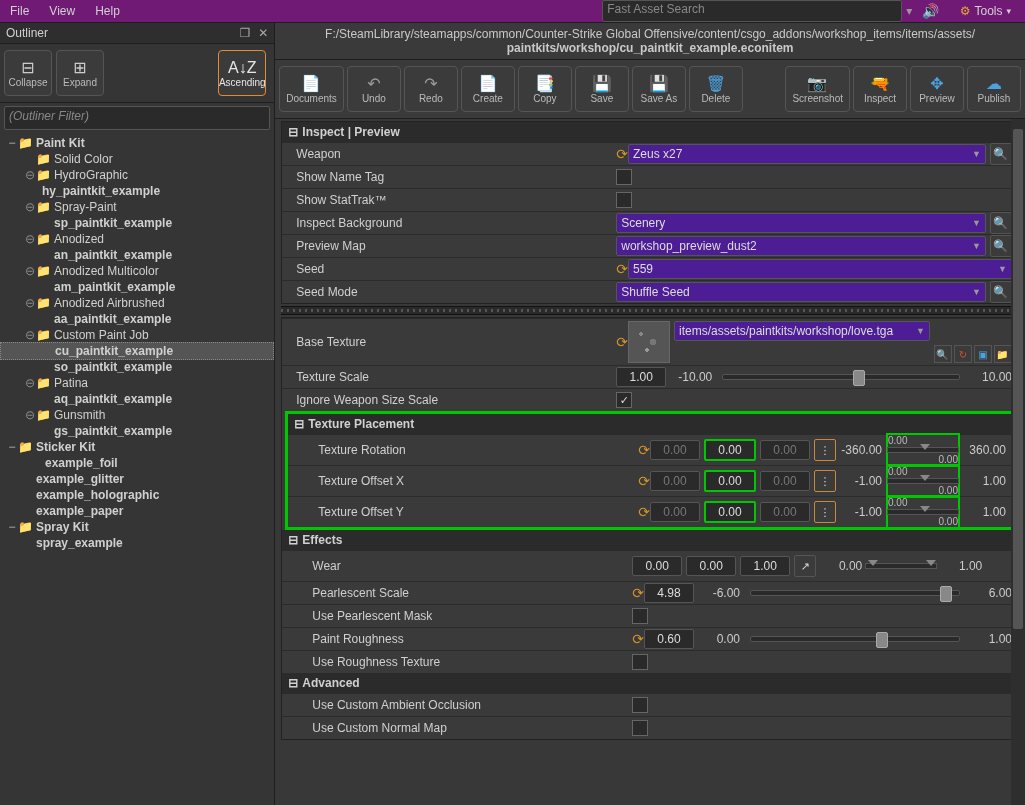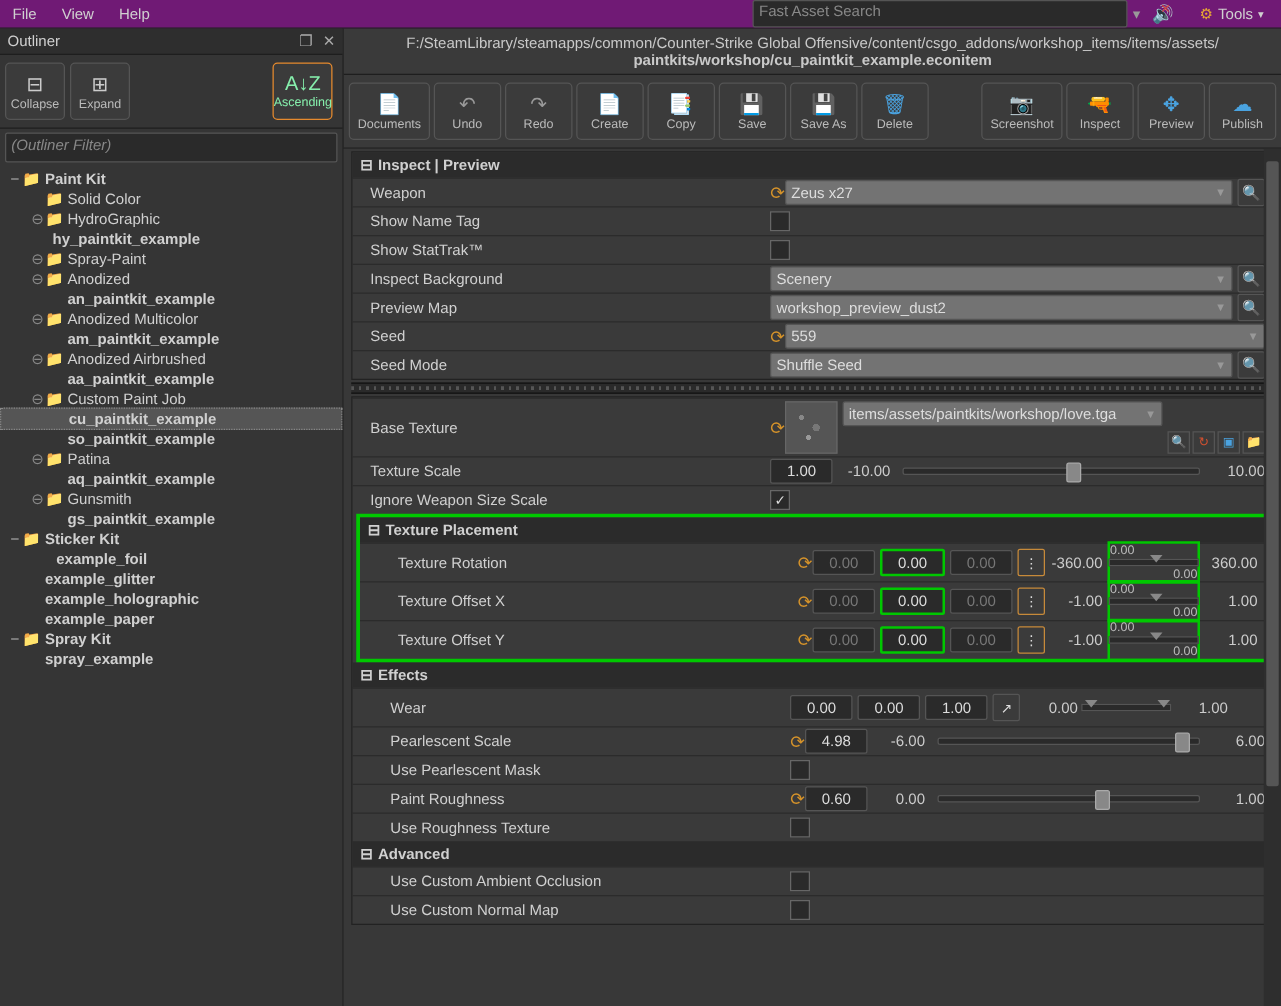--- a/index.html
+++ b/index.html
@@ -11,21 +11,21 @@
 .gear{color:#e6a733}
 .container{display:flex;height:783px}
 .leftpane{width:275px;background:#353535;border-right:1px solid #1e1e1e;display:flex;flex-direction:column}
 .panelhdr{height:20px;background:#2e2e2e;display:flex;align-items:center;padding:0 6px;border-bottom:1px solid #1e1e1e}
 .panelhdr .icons{margin-left:auto;display:flex;gap:8px;color:#aaa}
 .lefttoolbar{height:50px;display:flex;align-items:center;padding:4px;border-bottom:1px solid #1e1e1e}
 .tbbtn{width:46px;height:44px;border:1px solid #555;border-radius:4px;margin-right:4px;display:flex;flex-direction:column;align-items:center;justify-content:center;background:#3b3b3b}
 .tbbtn .ic{font-size:16px;color:#ccc}
 .tbbtn .lbl{font-size:10px;color:#bbb}
 .tbbtn.asc{border-color:#e68a2e;color:#e68a2e;margin-left:auto}
-.tbbtn.asc .ic,.tbbtn.asc .lbl{color:#86efac}
+.tbbtn.asc .ic,.tbbtn.asc .lbl{color:#e5e5e5}
 .filterbox{height:18px;background:#2a2a2a;border:1px solid #555;margin:3px 4px;padding:2px 4px;color:#888;font-style:italic;border-radius:2px}
 .tree{flex:1;overflow:auto;padding:2px 0}
 .tn{display:flex;align-items:center;height:16px;padding-left:4px;white-space:nowrap;cursor:default}
 .tn .tw{width:12px;color:#888;text-align:center}
 .tn .fld{color:#6fa8d6;margin-right:3px}
 .tn.sel{background:#555;border:1px dotted #888;margin:-1px 0}
 .tn.bold{font-weight:bold}
 .rightpane{flex:1;display:flex;flex-direction:column;background:#3a3a3a}
 .pathbar{text-align:center;padding:4px 8px;color:#c9c9c9;border-bottom:1px solid #1e1e1e;line-height:14px}
 .maintoolbar{height:50px;display:flex;align-items:center;padding:4px;border-bottom:1px solid #1e1e1e;gap:3px}
@@ -34,21 +34,21 @@
 .mtb .lbl{font-size:10px;color:#bbb}
 .tbspacer{flex:1}
 .propscroll{flex:1;overflow:auto;position:relative;background:#383838}
 .section{border:1px solid #222;margin:2px 6px;background:#3a3a3a}
 .sectionhdr{background:#2b2b2b;padding:3px 6px;font-weight:bold;display:flex;align-items:center;gap:4px}
 .row{display:flex;align-items:center;height:22px;border-top:1px solid #2b2b2b}
 .row .lbl{width:320px;padding-left:14px;display:flex;align-items:center;gap:6px}
 .row .lbl.indent{padding-left:30px}
 .row .ctrl{flex:1;display:flex;align-items:center;gap:4px;padding-right:6px}
 .refresh{color:#d6932a;font-size:14px}
-.combo{background:#737373;border:1px solid #555;height:18px;padding:0 4px;color:#ddd;display:flex;align-items:center;flex:1;border-radius:2px;position:relative}
+.combo{background:#4c1d95;border:1px solid #555;height:18px;padding:0 4px;color:#ddd;display:flex;align-items:center;flex:1;border-radius:2px;position:relative}
 .combo::after{content:"▼";position:absolute;right:4px;font-size:9px;color:#999}
 .sqbtn{width:20px;height:20px;border:1px solid #555;background:#3b3b3b;display:flex;align-items:center;justify-content:center;border-radius:2px;color:#4aa3e0}
 .chk{width:14px;height:14px;border:1px solid #666;background:#2a2a2a;display:flex;align-items:center;justify-content:center}
 .chk.on::after{content:"✓";color:#ddd;font-size:11px}
 .numin{width:48px;height:18px;background:#2a2a2a;border:1px solid #555;color:#ddd;text-align:center;border-radius:2px;line-height:18px}
 .numin.dis{color:#777}
 .rangetxt{color:#ccc;width:42px;text-align:right}
 .slider{flex:1;height:4px;background:#2a2a2a;border:1px solid #555;border-radius:2px;position:relative;margin:0 6px}
 .slider .knob{position:absolute;top:-5px;width:10px;height:14px;background:#888;border:1px solid #aaa;border-radius:2px}
 .linkbtn{width:20px;height:20px;border:1px solid #c78a3a;background:#3b3b3b;border-radius:2px;display:flex;align-items:center;justify-content:center;color:#ddd;font-size:11px}
@@ -127,20 +127,24 @@
         </div>
         <div class="tn bold" style="padding-left: 30px;">
           <span class="tw"></span>
           <span>hy_paintkit_example</span>
         </div>
         <div class="tn" style="padding-left: 24px;">
           <span class="tw">⊖</span>
           <span class="fld">📁</span>
           <span>Spray-Paint</span>
         </div>
+        <div class="tn bold" style="padding-left: 42px;">
+          <span class="tw"></span>
+          <span>sp_paintkit_example</span>
+        </div>
         <div class="tn" style="padding-left: 24px;">
           <span class="tw">⊖</span>
           <span class="fld">📁</span>
           <span>Anodized</span>
         </div>
         <div class="tn bold" style="padding-left: 42px;">
           <span class="tw"></span>
           <span>an_paintkit_example</span>
         </div>
         <div class="tn" style="padding-left: 24px;">

